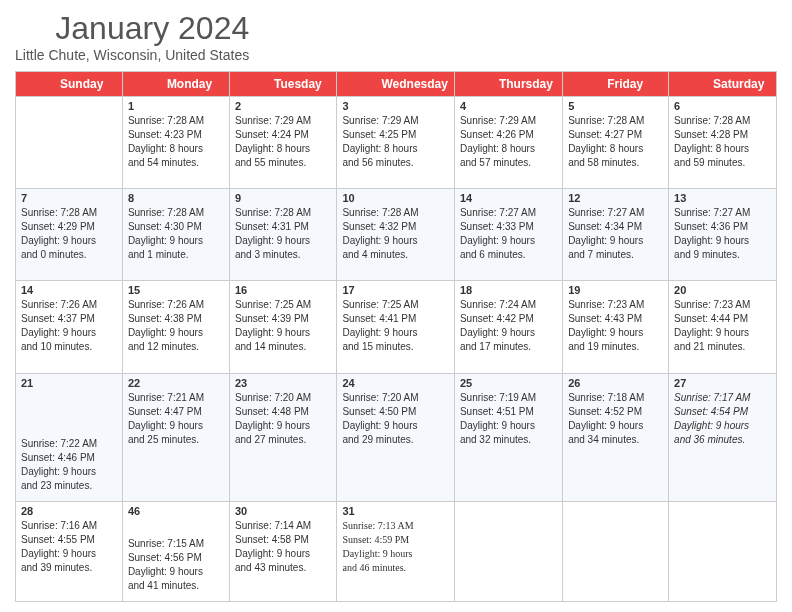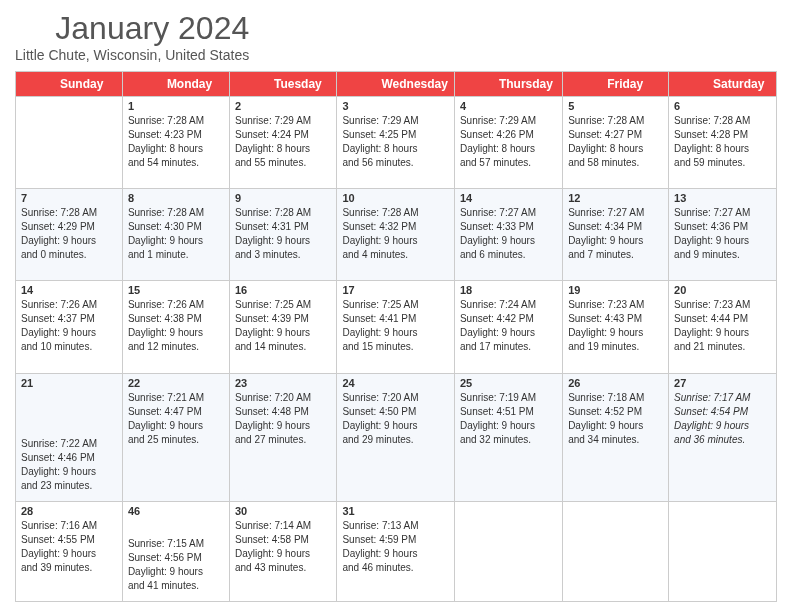--- a/index.html
+++ b/index.html
@@ -339,21 +339,21 @@
           </td>
           <td>
             <span class="day-number">30</span>
             <div class="day-info" style="white-space: pre-line;">Sunrise: 7:14 AM
 Sunset: 4:58 PM
 Daylight: 9 hours
 and 43 minutes.</div>
           </td>
           <td>
             <span class="day-number">31</span>
-            <div class="day-info" style="white-space: pre-line;">Sunrise: 7:13 AM
+            <div class="day-info" style="white-space: pre-line; font-family: Liberation Serif, serif;">Sunrise: 7:13 AM
 Sunset: 4:59 PM
 Daylight: 9 hours
 and 46 minutes.</div>
           </td>
           <td class="empty-cell"></td>
           <td class="empty-cell"></td>
           <td class="empty-cell"></td>
         </tr>
       </tbody>
   </table>

